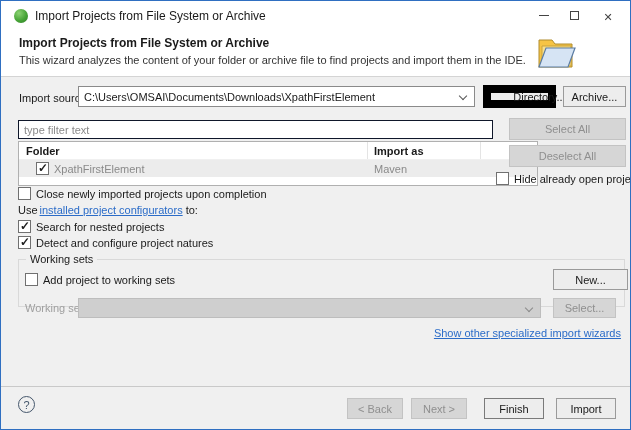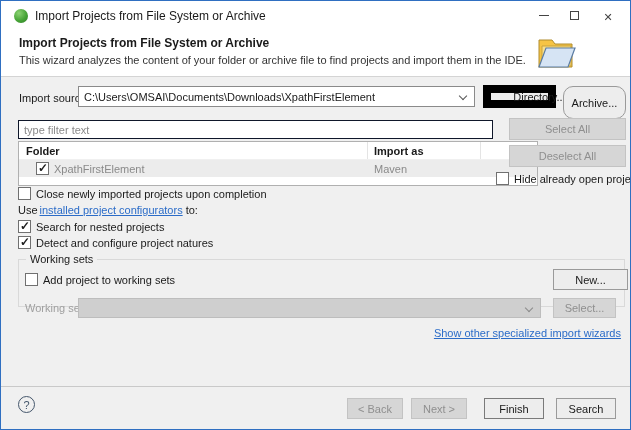--- a/index.html
+++ b/index.html
@@ -45,21 +45,21 @@
 
   .cb { width:13px; height:13px; border:1px solid #707070; background:#fff; display:inline-block; position:relative; flex:none; }
   .cb.checked::after { content:"\2713"; position:absolute; left:1px; top:-2px; font-size:12px; font-weight:bold; color:#1d1d1d; }
   .cbrow { position:absolute; display:flex; align-items:center; gap:5px; font-size:11px; color:#1a1a1a; white-space:nowrap; }
 
   a.lnk { color:#2b6cc8; text-decoration:underline; cursor:pointer; font-size:11px; }
 
   
   .src-combo { left:77px; top:85px; width:397px; height:21px; }
   .btn-directory { left:482px; top:84px; width:73px; height:23px; }
-  .btn-archive { left:562px; top:85px; width:63px; height:33px;border-radius:10px; }
+  .btn-archive { left:562px; top:85px; width:63px; height:21px; }
 
   
   .filter { position:absolute; left:17px; top:119px; width:475px; height:19px; border:1px solid #0f172a;
             font-family:"Liberation Sans",sans-serif; font-size:11px; padding:0 5px; color:#1a1a1a; background:#fff; }
   .filter::placeholder { color:#8a8a8a; }
 
   .ptable { position:absolute; left:17px; top:140px; width:520px; height:45px; background:#fff; border:1px solid #b0b0b0; }
   .ptable .hdr { position:relative; height:18px; border-bottom:1px solid #f0f0f0; font-size:11px; font-weight:bold; color:#1a1a1a; }
   .ptable .hdr .c1 { position:absolute; left:7px; top:3px; }
   .ptable .hdr .c2 { position:absolute; left:355px; top:3px; }
@@ -212,17 +212,17 @@
     <div class="btn disabled btn-back">
         <span>&lt; Back</span>
       </div>
     <div class="btn disabled btn-next">
         <span>Next &gt;</span>
       </div>
     <div class="btn btn-finish">
         <span>Finish</span>
       </div>
     <div class="btn btn-cancel">
-        <span>Search</span>
+        <span>Import</span>
       </div>
   </div>
 
 </div>
 
 </body></html>

